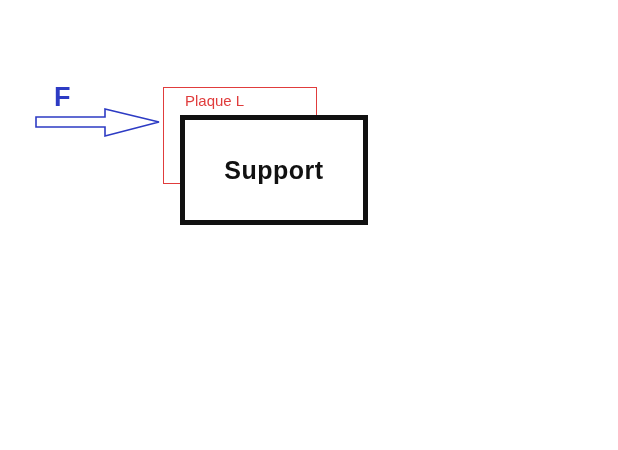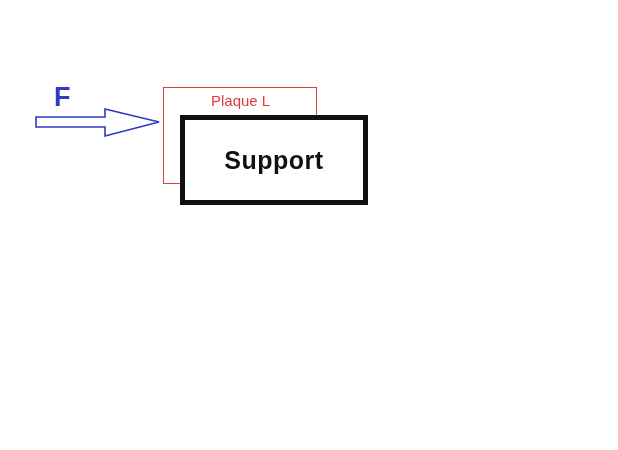--- a/index.html
+++ b/index.html
@@ -47,28 +47,27 @@
     box-sizing: border-box;
     z-index: 1;
   }
   .plaque-label {
     position: absolute;
     left: 21px;
     top: 4px;
     font-size: 15px;
     color: var(--plaque, #e03c3c);
     white-space: nowrap;
-    margin-left: 26px;
   }
   .support-box {
     position: absolute;
     left: 180px;
     top: 115px;
     width: 188px;
-    height: 90px;
+    height: 110px;
     background: #ffffff;
     border: 5px solid var(--support-border, #111111);
     box-sizing: border-box;
     z-index: 2;
     display: flex;
     align-items: center;
     justify-content: center;
   }
   .support-label {
     font-size: 25px;

